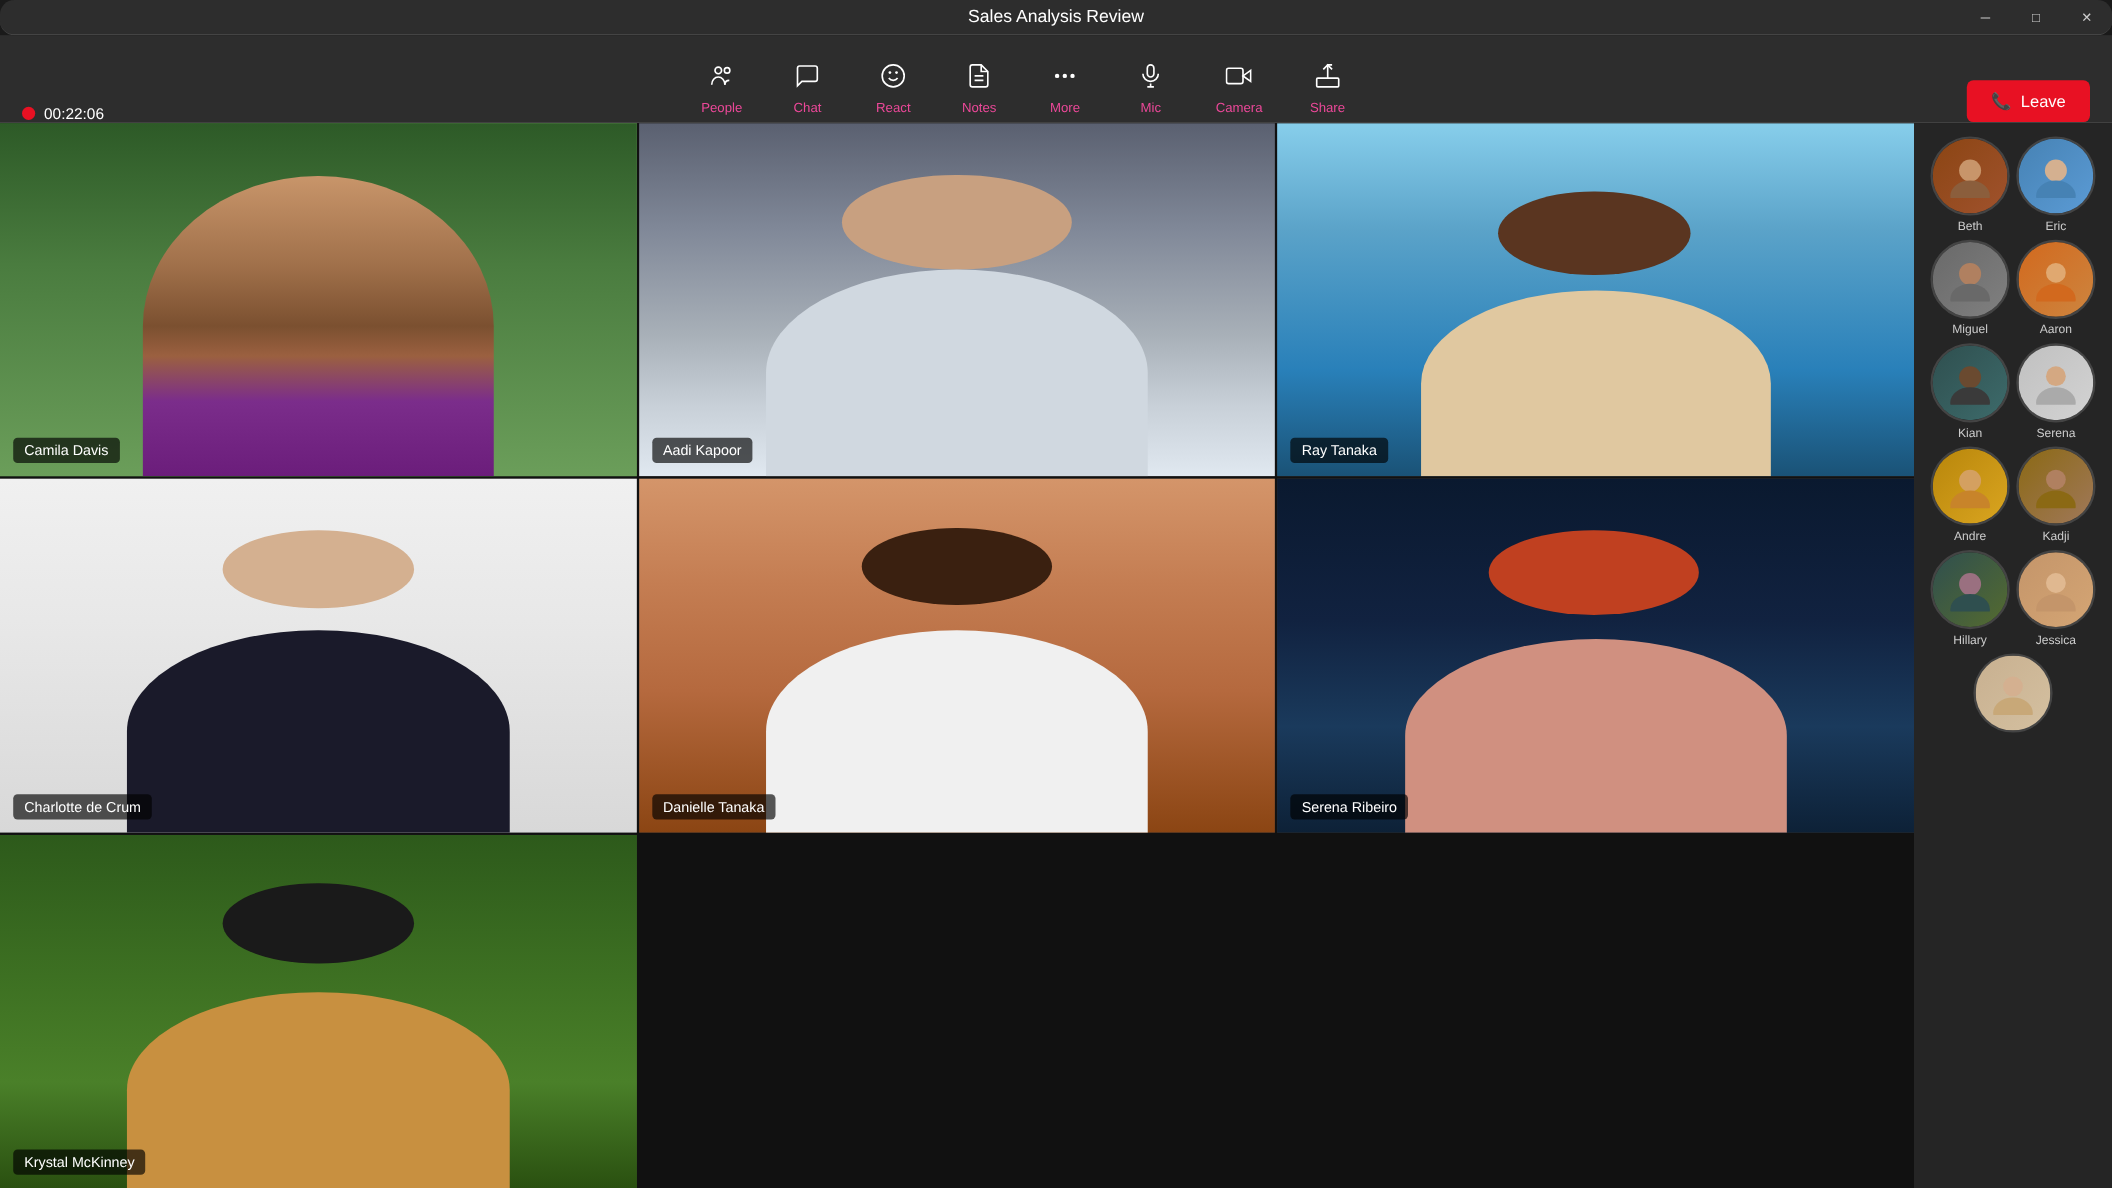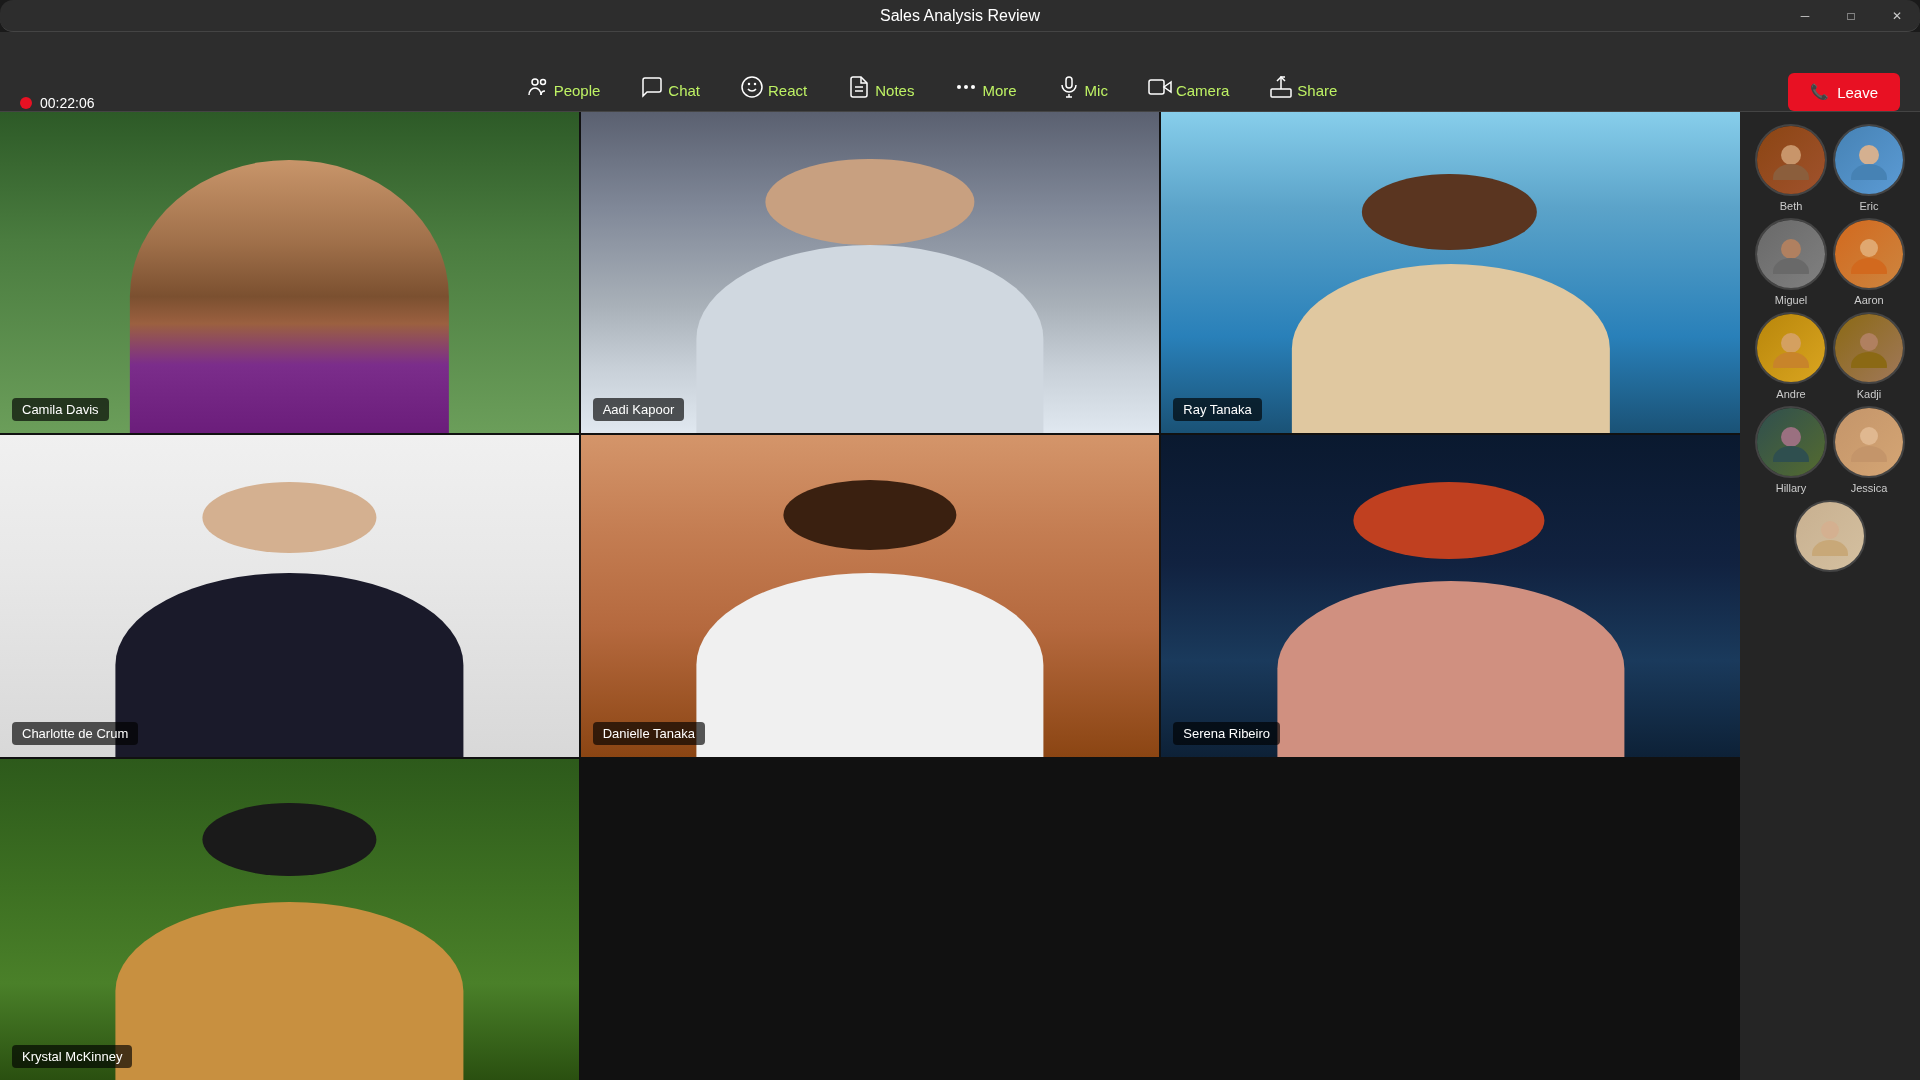--- a/index.html
+++ b/index.html
@@ -66,28 +66,28 @@
     }
     #toolbar-center {
       display: flex;
       align-items: center;
       gap: 8px;
       margin-left: auto;
       margin-right: auto;
     }
     .toolbar-btn {
       display: flex;
-      flex-direction: row;
+      flex-direction: column;
       align-items: center;
       gap: 4px;
       padding: 6px 16px;
       border-radius: 6px;
       cursor: pointer;
-      color: #bef264;
-      font-size: 15px;
+      color: #ec4899;
+      font-size: 12px;
       background: transparent;
       border: none;
       min-width: 70px;
     }
     .toolbar-btn .icon { font-size: 22px; }
     #leave-btn {
       background: #e81123;
       color: #fff;
       border: none;
       border-radius: 6px;
@@ -432,20 +432,44 @@
             <svg width="40" height="40" viewBox="0 0 40 40">
               <circle cx="20" cy="14" r="9" fill="#e0a870"></circle>
               <ellipse cx="20" cy="38" rx="18" ry="14" fill="#D2691E"></ellipse>
             </svg>
           </div>
         </div>
         <span class="participant-name">Aaron</span>
       </div>
     </div>
 
+    <div class="sidebar-row">
+      <div class="participant-thumb">
+        <div class="participant-circle">
+          <div class="participant-circle-inner c-kian">
+            <svg width="40" height="40" viewBox="0 0 40 40">
+              <circle cx="20" cy="15" r="10" fill="#6a4a30"></circle>
+              <ellipse cx="20" cy="38" rx="18" ry="14" fill="#3a3a3a"></ellipse>
+            </svg>
+          </div>
+        </div>
+        <span class="participant-name">Kian</span>
+      </div>
+      <div class="participant-thumb">
+        <div class="participant-circle">
+          <div class="participant-circle-inner c-serena">
+            <svg width="40" height="40" viewBox="0 0 40 40">
+              <circle cx="20" cy="14" r="9" fill="#d4a882"></circle>
+              <ellipse cx="20" cy="38" rx="18" ry="14" fill="#aaa"></ellipse>
+            </svg>
+          </div>
+        </div>
+        <span class="participant-name">Serena</span>
+      </div>
+    </div>
 
     <div class="sidebar-row">
       <div class="participant-thumb">
         <div class="participant-circle">
           <div class="participant-circle-inner c-andre">
             <svg width="40" height="40" viewBox="0 0 40 40">
               <circle cx="20" cy="15" r="10" fill="#d4a060"></circle>
               <ellipse cx="20" cy="38" rx="18" ry="14" fill="#c8842a"></ellipse>
             </svg>
           </div>

